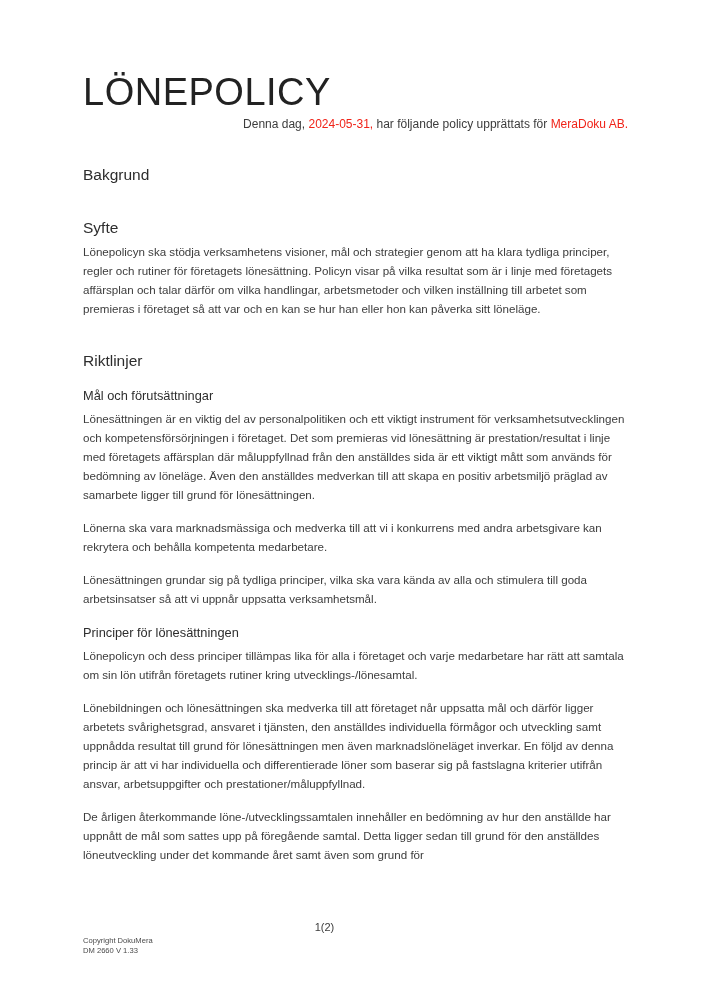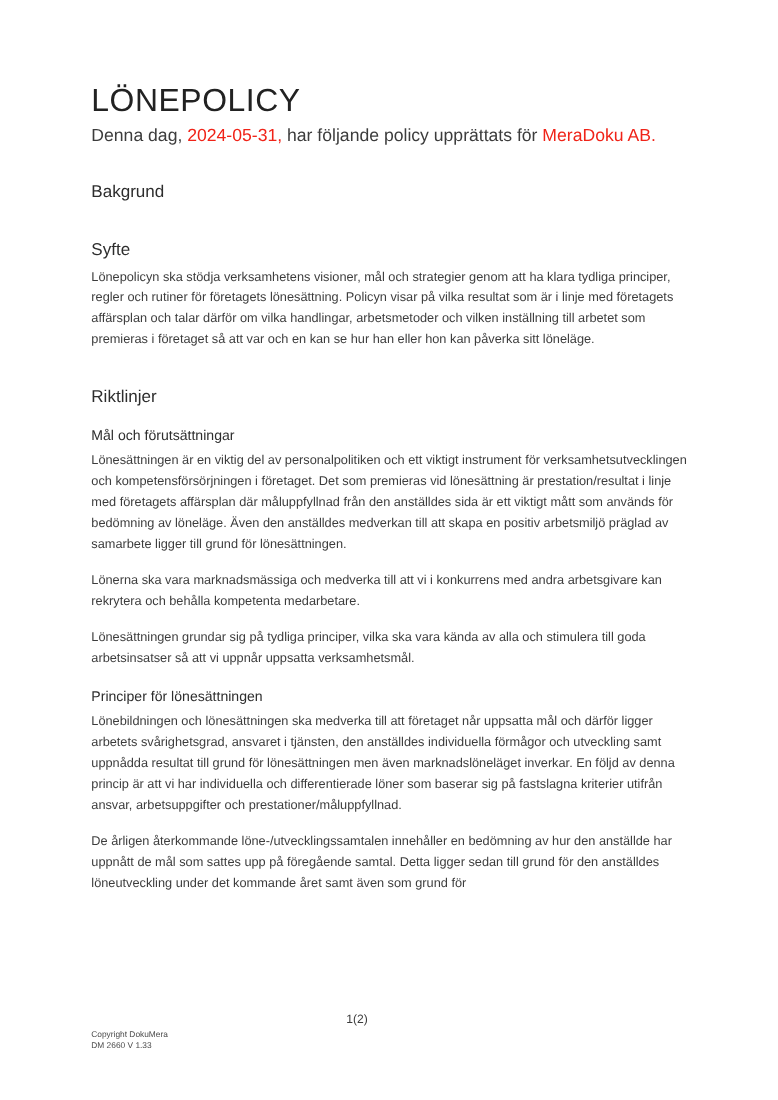--- a/index.html
+++ b/index.html
@@ -21,31 +21,32 @@
     background: #ffffff;
   }
   .content {
     position: absolute;
     left: 83px;
     width: 545px;
     top: 0;
   }
   .doc-title {
     margin: 74px 0 0 0;
-    font-size: 29px;
+    font-size: 38px;
     line-height: 36px;
     font-weight: 400;
     letter-spacing: 0.5px;
     color: #222222;
   }
   .intro {
     margin: 6px 0 22px 0;
-    font-size: 16px;
+    font-size: 12px;
     line-height: 16px;
     color: #3c3c3c;
+    text-align: right;
   }
   .accent {  }
   h2.section-heading {
     margin: 22px 0 4px 0;
     font-size: 15.5px;
     line-height: 21px;
     font-weight: 400;
     color: #2d2d2d;
     padding-top: 10px;
   }
@@ -101,20 +102,21 @@
           <h2 class="section-heading">Syfte</h2>
           <p class="body-par">Lönepolicyn ska stödja verksamhetens visioner, mål och strategier genom att ha klara tydliga principer, regler och rutiner för företagets lönesättning. Policyn visar på vilka resultat som är i linje med företagets affärsplan och talar därför om vilka handlingar, arbetsmetoder och vilken inställning till arbetet som premieras i företaget så att var och en kan se hur han eller hon kan påverka sitt löneläge.</p>
         </section>
         <section>
           <h2 class="section-heading">Riktlinjer</h2>
           <h3 class="sub-heading">Mål och förutsättningar</h3>
           <p class="body-par">Lönesättningen är en viktig del av personalpolitiken och ett viktigt instrument för verksamhetsutvecklingen och kompetensförsörjningen i företaget. Det som premieras vid lönesättning är prestation/resultat i linje med företagets affärsplan där måluppfyllnad från den anställdes sida är ett viktigt mått som används för bedömning av löneläge. Även den anställdes medverkan till att skapa en positiv arbetsmiljö präglad av samarbete ligger till grund för lönesättningen.</p>
           <p class="body-par">Lönerna ska vara marknadsmässiga och medverka till att vi i konkurrens med andra arbetsgivare kan rekrytera och behålla kompetenta medarbetare.</p>
           <p class="body-par">Lönesättningen grundar sig på tydliga principer, vilka ska vara kända av alla och stimulera till goda arbetsinsatser så att vi uppnår uppsatta verksamhetsmål.</p>
           <h3 class="sub-heading">Principer för lönesättningen</h3>
+          <p class="body-par">Lönepolicyn och dess principer tillämpas lika för alla i företaget och varje medarbetare har rätt att samtala om sin lön utifrån företagets rutiner kring utvecklings-/lönesamtal.</p>
           <p class="body-par">Lönebildningen och lönesättningen ska medverka till att företaget når uppsatta mål och därför ligger arbetets svårighetsgrad, ansvaret i tjänsten, den anställdes individuella förmågor och utveckling samt uppnådda resultat till grund för lönesättningen men även marknadslöneläget inverkar. En följd av denna princip är att vi har individuella och differentierade löner som baserar sig på fastslagna kriterier utifrån ansvar, arbetsuppgifter och prestationer/måluppfyllnad.</p>
           <p class="body-par">De årligen återkommande löne-/utvecklingssamtalen innehåller en bedömning av hur den anställde har uppnått de mål som sattes upp på föregående samtal. Detta ligger sedan till grund för den anställdes löneutveckling under det kommande året samt även som grund för</p>
         </section>
       </div>
   </div>
 
   <div class="page-number">1(2)</div>
 
   <div class="copyright">
     <div>Copyright DokuMera</div>

